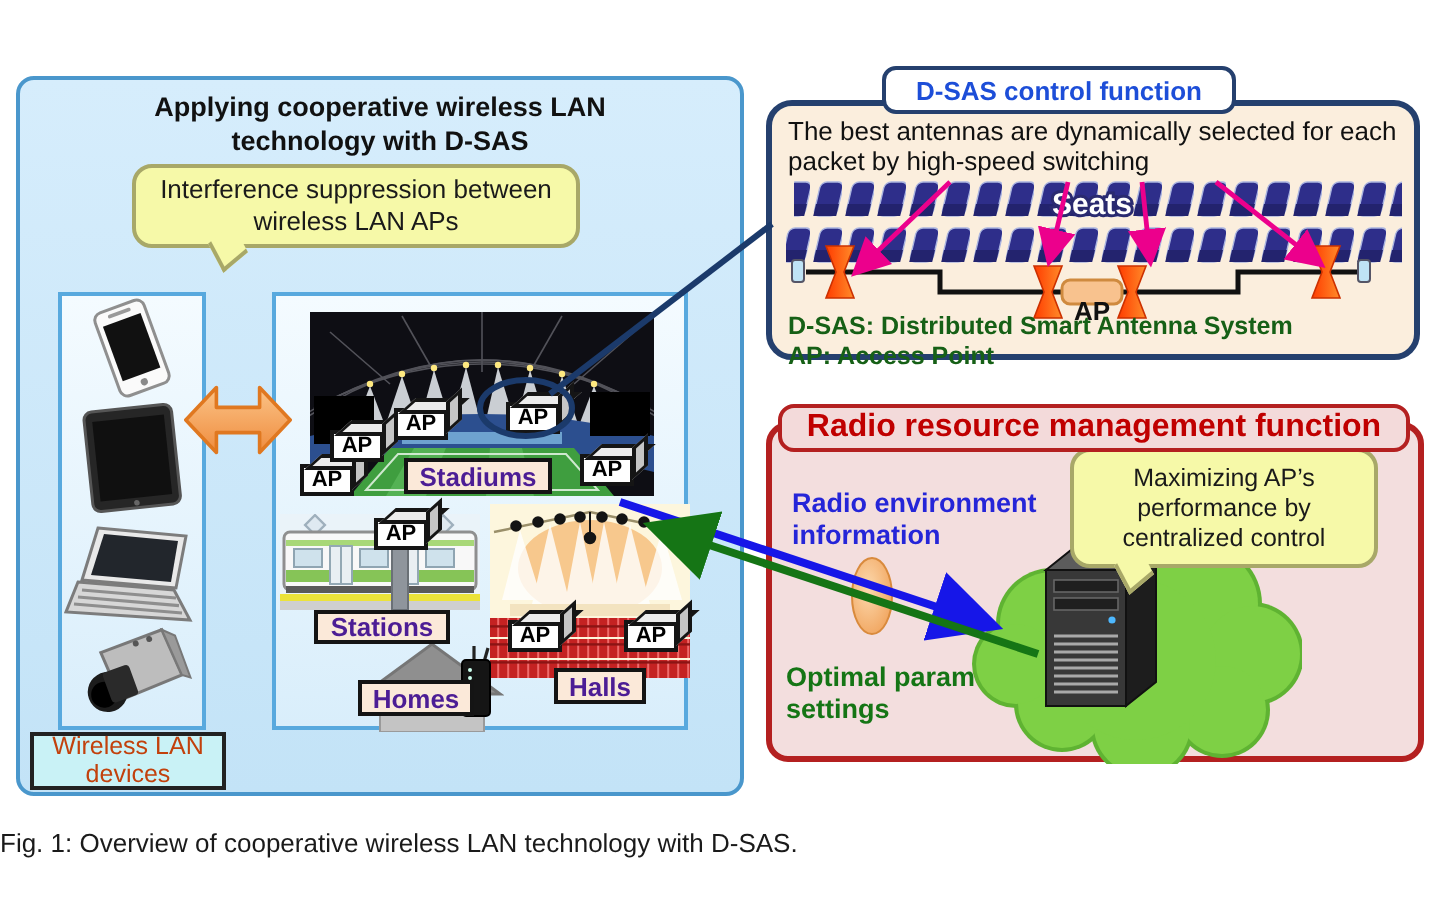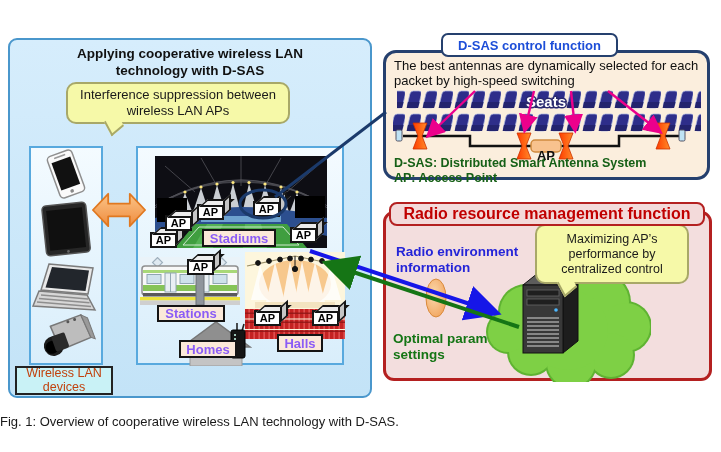--- a/index.html
+++ b/index.html
@@ -25,21 +25,21 @@
     border:2px solid #58a9de;}
   .device-box{left:19px;top:106px;width:74px;height:219px;}
   .scene-box{left:126px;top:106px;width:208px;height:219px;}
 
   .devices-label{position:absolute;left:5px;top:326px;width:98px;height:29px;
     background:#c9f2f6;border:2px solid #222;display:flex;align-items:center;
     justify-content:center;text-align:center;font-size:12.5px;line-height:1.05;color:#c2410c;}
 
   
   .loc-label{position:absolute;background:#fbe9d9;border:2px solid #141414;
-    color:#8b5cf6;font-weight:bold;font-size:13px;line-height:1;
+    color:#4c1d95;font-weight:bold;font-size:13px;line-height:1;
     display:flex;align-items:center;justify-content:center;z-index:6;text-align:center;}
 
   
   .ap-cube{position:absolute;width:27px;height:16px;background:#fff;
     border:2px solid #151515;display:flex;align-items:center;justify-content:center;
     font-weight:bold;font-size:11px;line-height:1;color:#000;z-index:5;}
   .ap-cube::before{content:"";position:absolute;left:0px;top:-7px;width:100%;height:4px;
     background:#ececec;border:2px solid #151515;transform:skewX(-48deg);
     transform-origin:bottom left;}
   .ap-cube::after{content:"";position:absolute;right:-9px;top:-5px;width:4px;height:100%;

